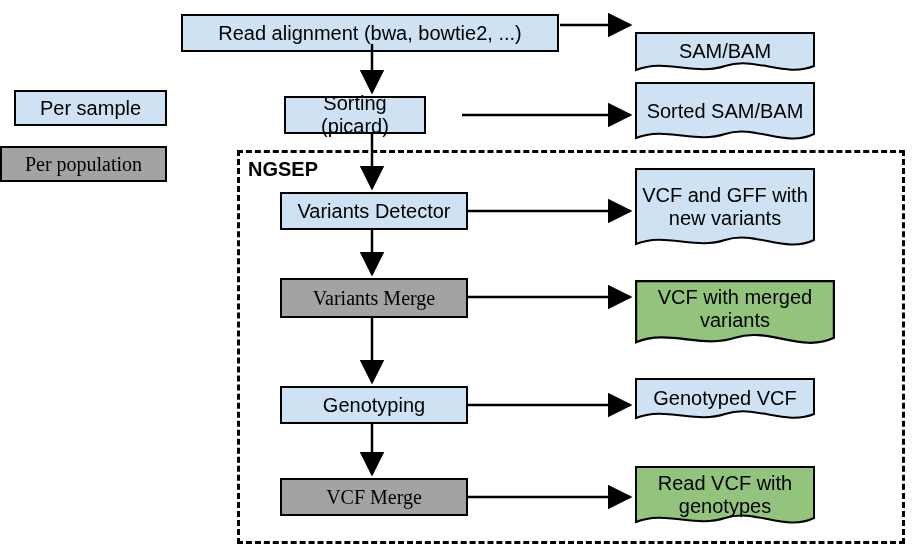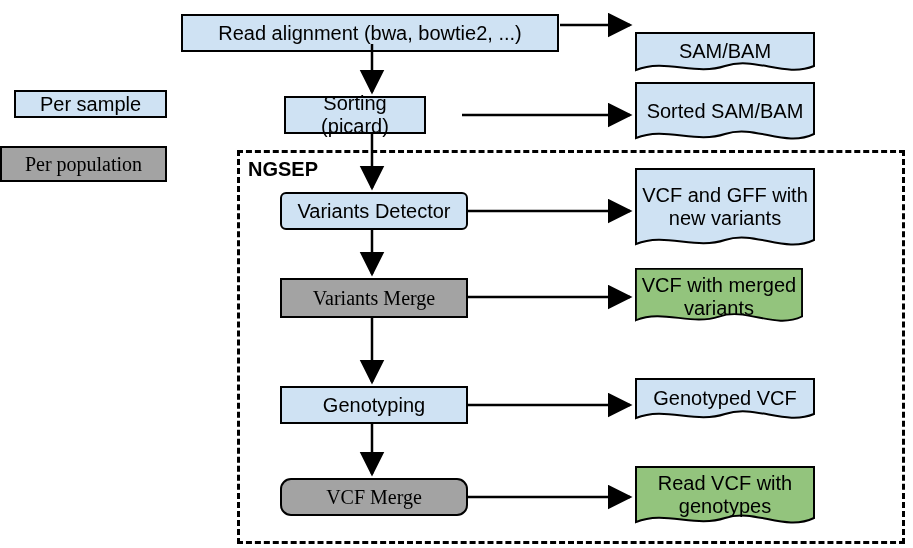--- a/index.html
+++ b/index.html
@@ -54,35 +54,35 @@
   }
   svg.arrow {
     position: absolute;
     overflow: visible;
     pointer-events: none;
   }
 </style>
 </head>
 <body>
 
-<div class="box blue" style="left:14px; top:90px; width:153px; height:28px;">Per sample</div>
+<div class="box blue" style="left:14px; top:90px; width:153px; height:36px;">Per sample</div>
 
 <div class="box green" style="left:0px; top:146px; width:167px; height:36px;">Per population</div>
 
 <div class="box blue" style="left:181px; top:14px; width:378px; height:38px;">Read alignment (bwa, bowtie2, ...)</div>
 
 <div class="box blue" style="left:284px; top:96px; width:142px; height:38px;">Sorting (picard)</div>
 
-<div class="box blue" style="left:280px; top:192px; width:188px; height:38px;border-radius:6px;">Variants Detector</div>
+<div class="box blue" style="left:280px; top:192px; width:188px; height:38px;">Variants Detector</div>
 
 <div class="box green" style="left:280px; top:278px; width:188px; height:40px;">Variants Merge</div>
 
 <div class="box blue" style="left:280px; top:386px; width:188px; height:38px;">Genotyping</div>
 
-<div class="box green" style="left:280px; top:478px; width:188px; height:38px;border-radius:11px;">VCF Merge</div>
+<div class="box green" style="left:280px; top:478px; width:188px; height:38px;">VCF Merge</div>
 
 <div class="ngsep-box" style="left:237px; top:150px; width:668px; height:394px;"></div>
 <div class="ngsep-label" style="left:248px; top:158px;">NGSEP</div>
 
 <div class="doc" style="left:635px; top:4px; width:180px; height:46px;margin-top:28px;">
   <svg class="shape" viewBox="0 0 180 46" preserveAspectRatio="none">
     <path d="M1 1 H179 V34 C150 46 120 24 90 34 C60 44 30 26 1 38 Z" fill="#cfe2f3" stroke="#000" stroke-width="2"></path>
   </svg>
   <div class="label">SAM/BAM</div>
 </div>
@@ -94,21 +94,21 @@
   <div class="label">Sorted SAM/BAM</div>
 </div>
 
 <div class="doc" style="left:635px; top:168px; width:180px; height:86px;">
   <svg class="shape" viewBox="0 0 180 86" preserveAspectRatio="none">
     <path d="M1 1 H179 V72 C150 86 120 62 90 72 C60 82 30 64 1 76 Z" fill="#cfe2f3" stroke="#000" stroke-width="2"></path>
   </svg>
   <div class="label">VCF and GFF with new variants</div>
 </div>
 
-<div class="doc" style="left:635px; top:268px; width:168px; height:66px;padding-left:36px;">
+<div class="doc" style="left:635px; top:280px; width:200px; height:66px;padding-left:36px;">
   <svg class="shape" viewBox="0 0 180 66" preserveAspectRatio="none">
     <path d="M1 1 H179 V52 C150 66 120 42 90 52 C60 62 30 44 1 56 Z" fill="#93c47d" stroke="#000" stroke-width="2"></path>
   </svg>
   <div class="label">VCF with merged variants</div>
 </div>
 
 <div class="doc" style="left:635px; top:378px; width:180px; height:48px;">
   <svg class="shape" viewBox="0 0 180 48" preserveAspectRatio="none">
     <path d="M1 1 H179 V36 C150 48 120 26 90 36 C60 46 30 28 1 40 Z" fill="#cfe2f3" stroke="#000" stroke-width="2"></path>
   </svg>

